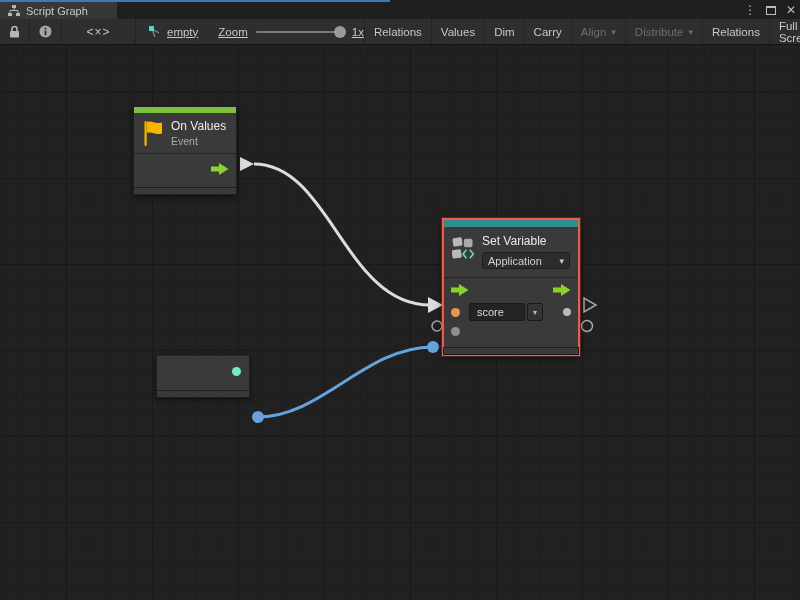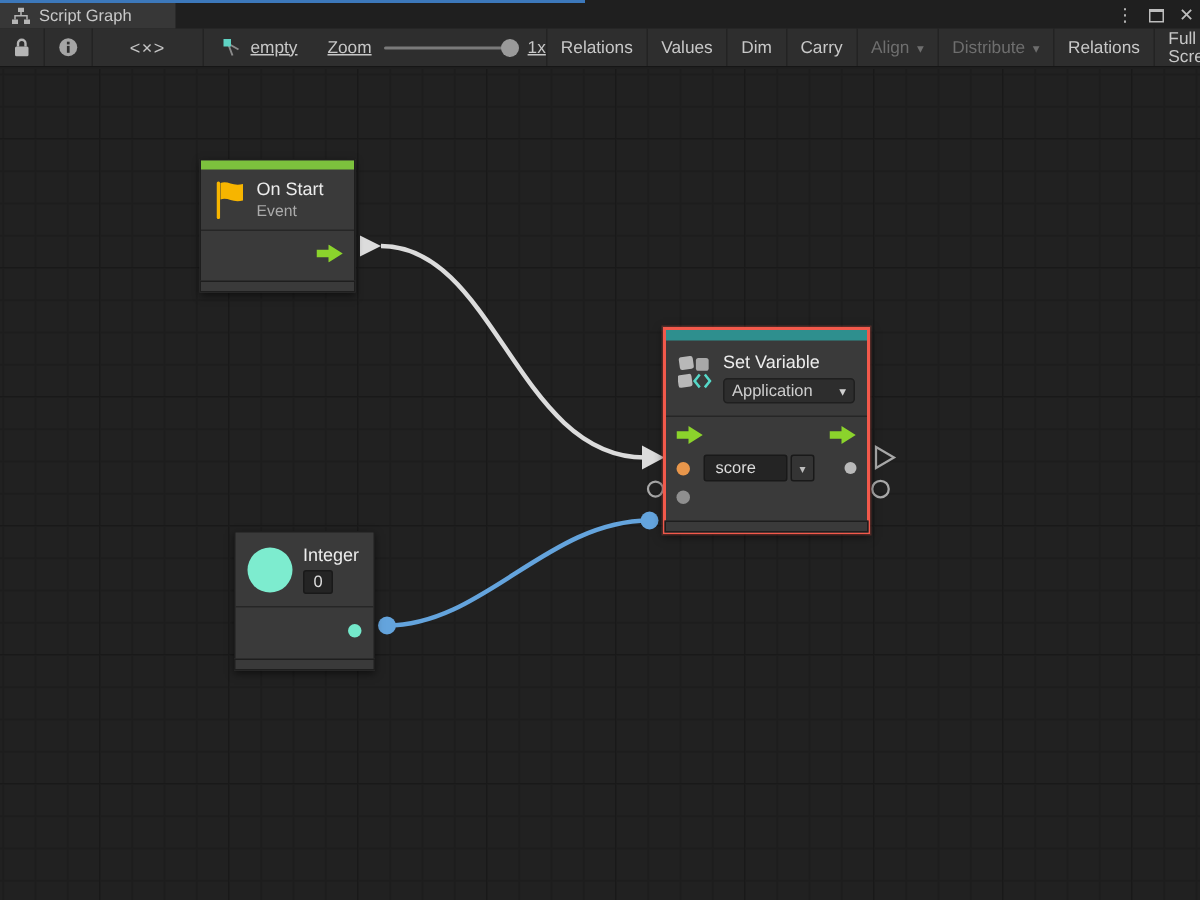--- a/index.html
+++ b/index.html
@@ -193,21 +193,21 @@
   </svg>
 
   <div class="node node-onstart">
     <div class="stripe" style="background:#7cc13d"></div>
     <div class="nhead">
       <svg width="22" height="27" viewBox="0 0 22 27">
         <rect x="2.5" y="1" width="2.2" height="25" rx="1" fill="#f7b500"></rect>
         <path d="M5 2 C 10 0.2, 13 4.5, 20 2.6 L20 13.6 C 13 15.5, 10 11.2, 5 13 Z" fill="#f7b500"></path>
       </svg>
       <div>
-        <div class="ntitle">On Start</div>
+        <div class="ntitle">On Values</div>
         <div class="nsub">Event</div>
       </div>
     </div>
     <div class="ndiv"></div>
     <div class="nbody">
       <svg class="flow-out" width="18" height="12" viewBox="0 0 18 12">
         <path d="M0 3.5 h8 V0 l9.5 6 L8 12 V8.5 H0 Z" fill="#8bd32c"></path>
       </svg>
     </div>
     <div class="nfooter"></div>
@@ -253,29 +253,20 @@
         <span class="dot" style="width:8px;height:8px;background:#b9b9b9;margin-left:auto"></span>
       </div>
       <div class="prow" style="margin-top:6px">
         <span class="dot" style="width:9px;height:9px;background:#8f8f8f"></span>
       </div>
     </div>
     <div class="nfooter"></div>
   </div>
 
   <div class="node node-int">
-    <div class="nhead" style="padding:8px">
-      <div class="int-circle"></div>
-      <div>
-        <div class="ntitle">Integer</div>
-        <div class="int-valbox">
-          <span>0</span>
-        </div>
-      </div>
-    </div>
     <div class="ndiv"></div>
     <div class="nbody">
       <span class="dot val-out"></span>
     </div>
     <div class="nfooter"></div>
   </div>
 
 </div>
 
 </body></html>

